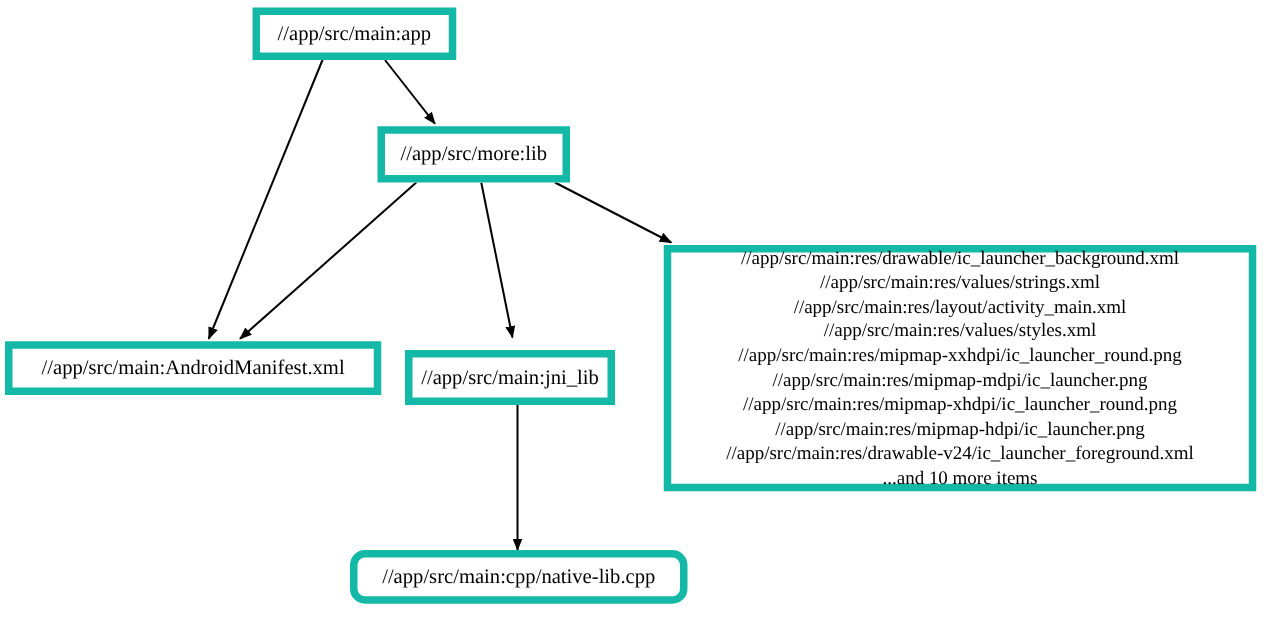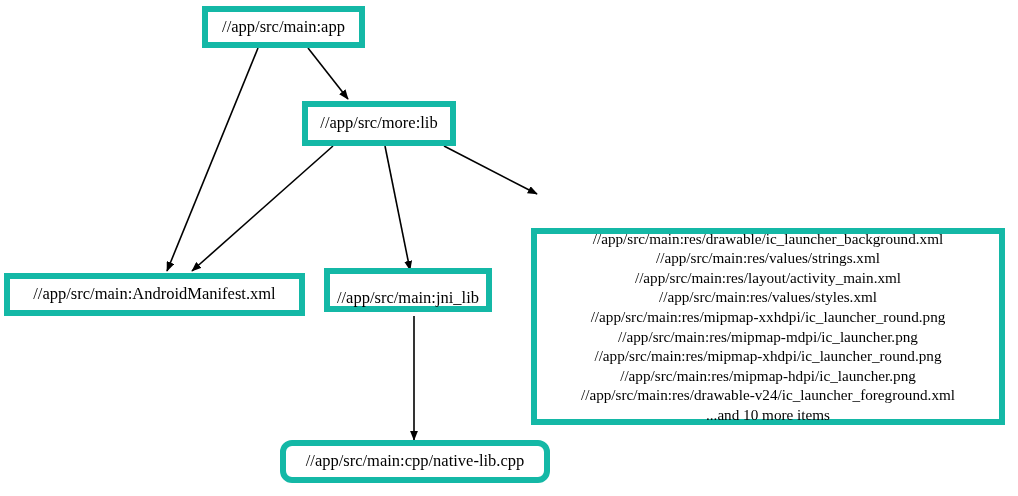--- a/index.html
+++ b/index.html
@@ -37,31 +37,30 @@
     line-height: 1.0;
     white-space: pre;
   }
   .node-label {
     display: block;
     white-space: pre;
   }
   .node-multiline {
     font-size: 15.2px;
     line-height: 19.6px;
-    margin-top: 32px;
   }
   .node-multiline .node-label {
     white-space: pre;
   }
 
   
   #node-app        { left: 202px; top: 6px;   width: 163px; height: 42px; }
   #node-lib        { left: 302px; top: 101px; width: 154px; height: 45px; }
   #node-manifest   { left: 4px;   top: 273px; width: 301px; height: 43px; }
-  #node-jnilib     { left: 324px; top: 268px; width: 168px; height: 44px; align-items: flex-end; }
+  #node-jnilib     { left: 324px; top: 280px; width: 168px; height: 44px; }
   #node-nativelib  { left: 280px; top: 440px; width: 270px; height: 43px; border-radius: 12px; }
   #node-res        { left: 531px; top: 196px; width: 474px; height: 197px; }
 </style>
 </head>
 <body>
 
 <div id="canvas">
 
   <svg id="edges" viewBox="0 0 1018 496" width="1018" height="496" xmlns="http://www.w3.org/2000/svg">
     <defs>

